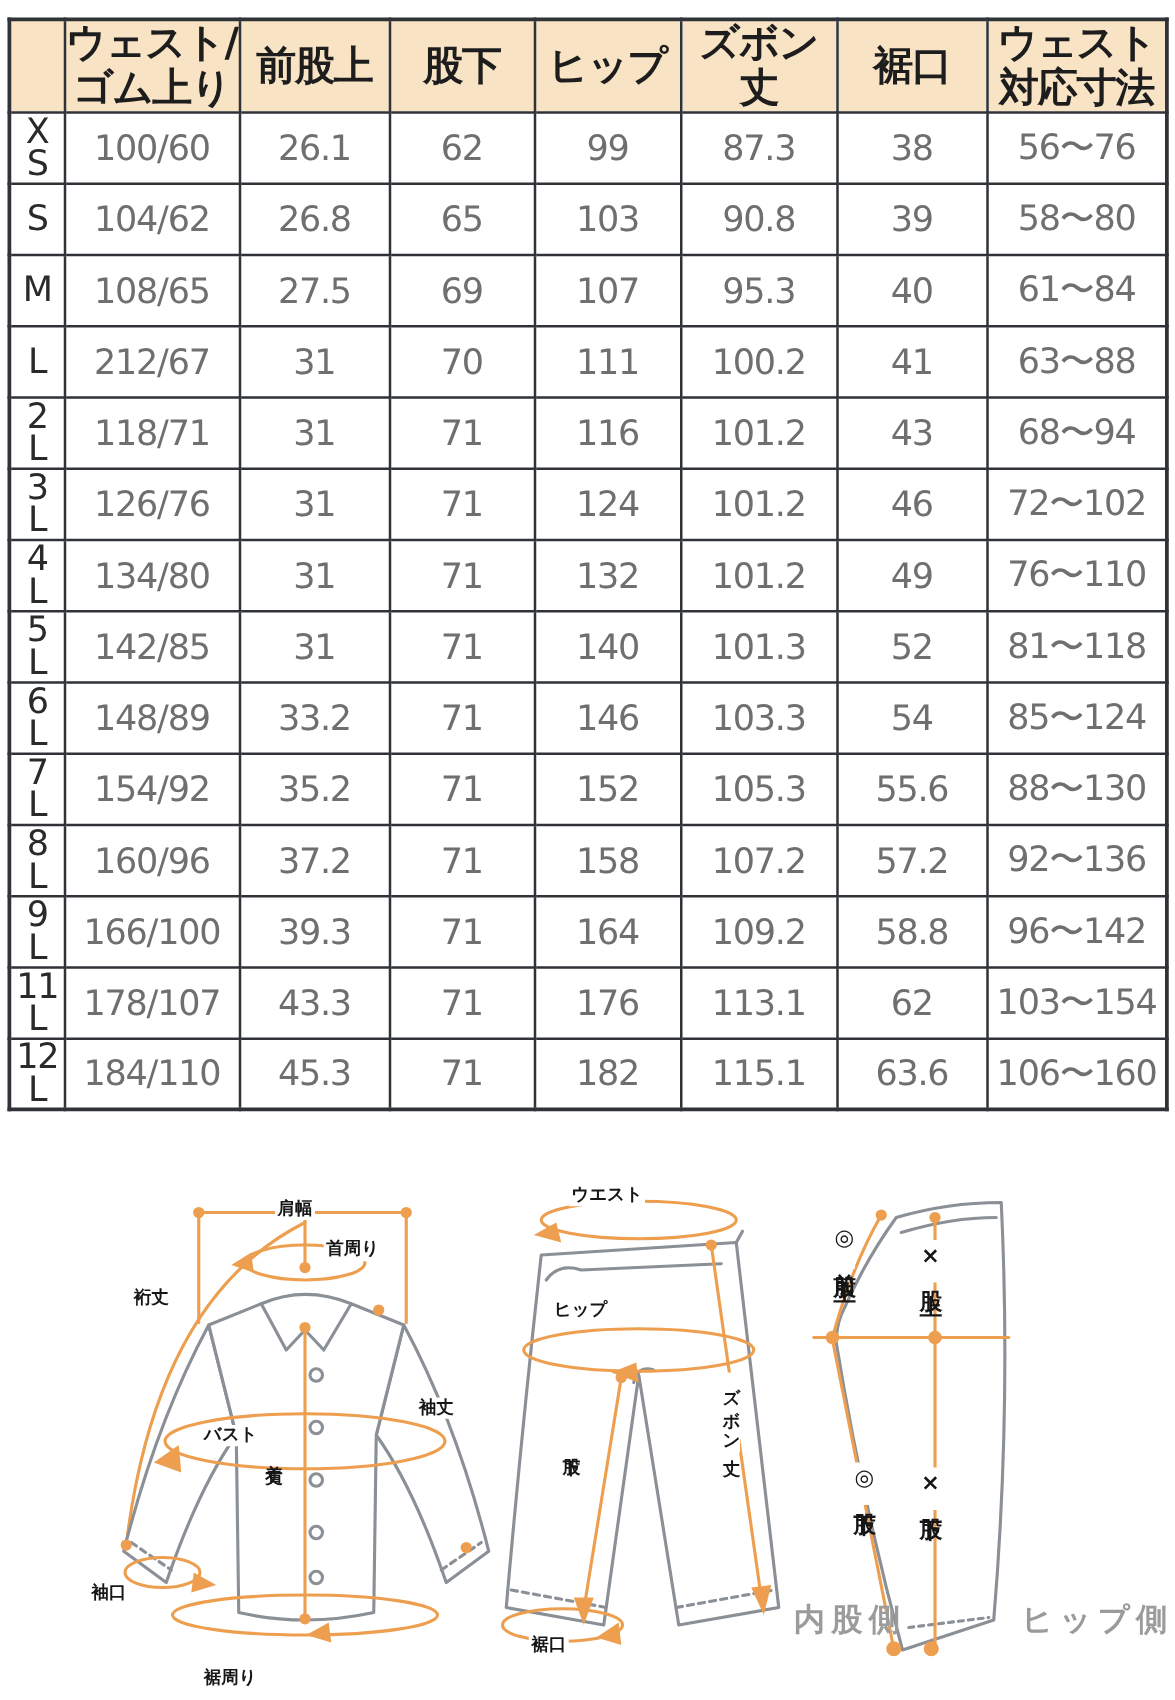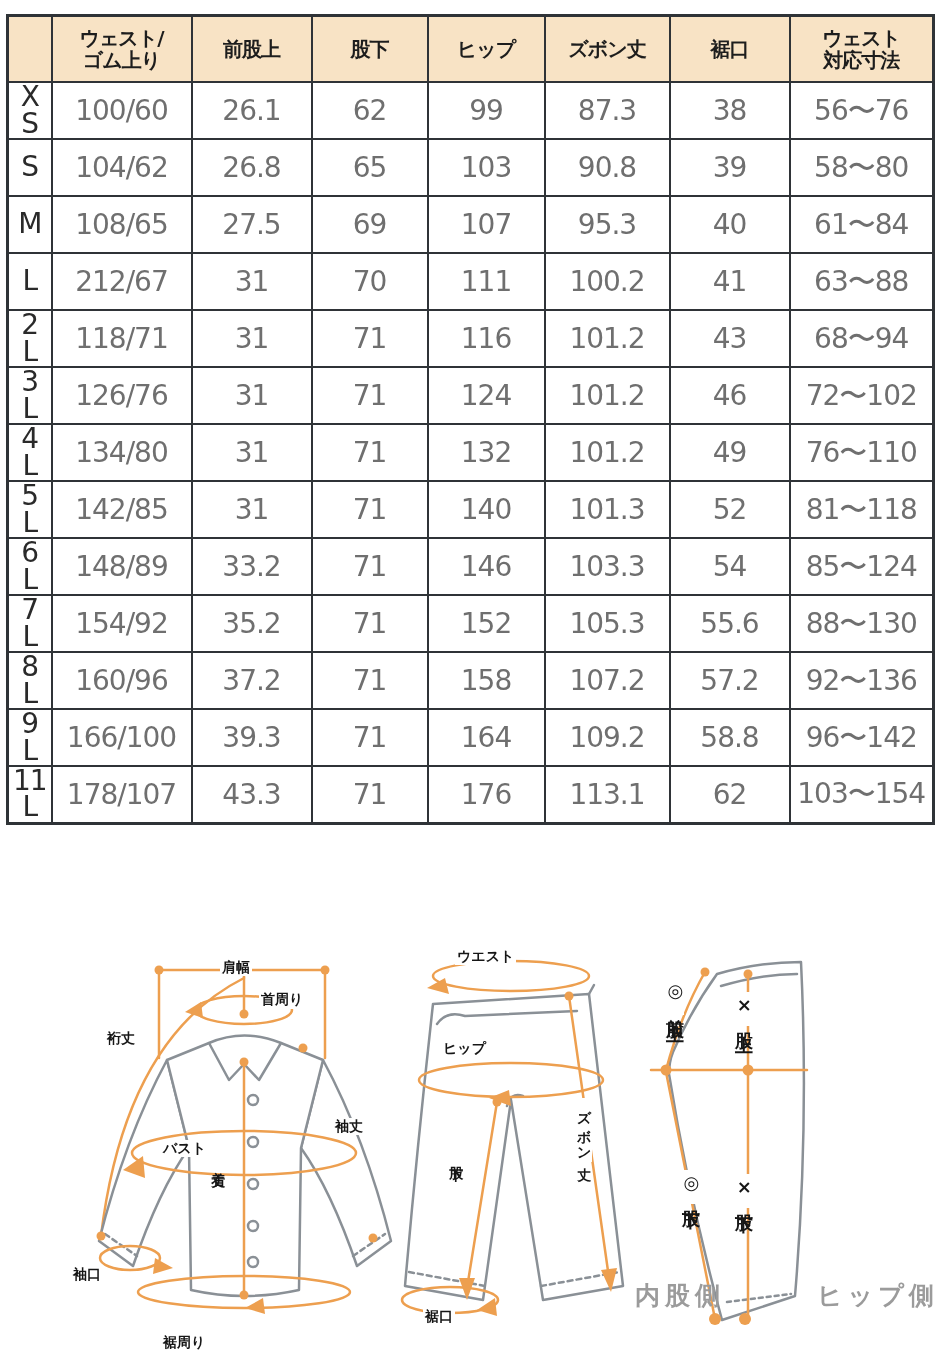--- a/index.html
+++ b/index.html
@@ -11,21 +11,21 @@
   .size-table{
     position:absolute;left:6px;top:14px;width:926px;
     border-collapse:collapse;table-layout:fixed;background:#fff;
     border:3px solid #2f3337;
   }
   .size-table th,.size-table td{
     border:2px solid #2f3337;text-align:center;vertical-align:middle;padding:0;
     overflow:hidden;
   }
   .size-table thead th{
-    background:#f8e3c5;color:#1d1d1d;font-weight:bold;font-size:20px;
+    background:#f8e3c5;color:#1d1d1d;font-weight:bold;font-size:32px;
     height:64px;line-height:1.12;white-space:pre-line;letter-spacing:-1px;
   }
   .size-table tbody tr{height:57px;}
   .size-table tbody th.size-cell{
     background:#fff;color:#2a2a2a;font-weight:normal;font-size:28px;
     line-height:0.95;white-space:pre-line;letter-spacing:-1px;
   }
   .size-table tbody td{
     color:#6f6f6f;font-size:28px;letter-spacing:-1px;font-weight:normal;
   }
@@ -213,20 +213,31 @@
           <th class="size-cell">11
 L</th>
           <td>178/107</td>
           <td>43.3</td>
           <td>71</td>
           <td>176</td>
           <td>113.1</td>
           <td>62</td>
           <td>103〜154</td>
         </tr>
+        <tr>
+          <th class="size-cell">12
+L</th>
+          <td>184/110</td>
+          <td>45.3</td>
+          <td>71</td>
+          <td>182</td>
+          <td>115.1</td>
+          <td>63.6</td>
+          <td>106〜160</td>
+        </tr>
       </tbody>
   </table>
 
   <div class="diagram" style="left:55px;top:948px;width:380px;height:385px;">
     <svg viewBox="0 0 380 385" width="380" height="385">
 
       <g stroke="#ed9f4f" stroke-width="2.5" fill="none" stroke-linecap="round">
         <path d="M104,22 L270,22"></path>
         <path d="M104,22 L104,110"></path>
         <path d="M270,22 L270,110"></path>

